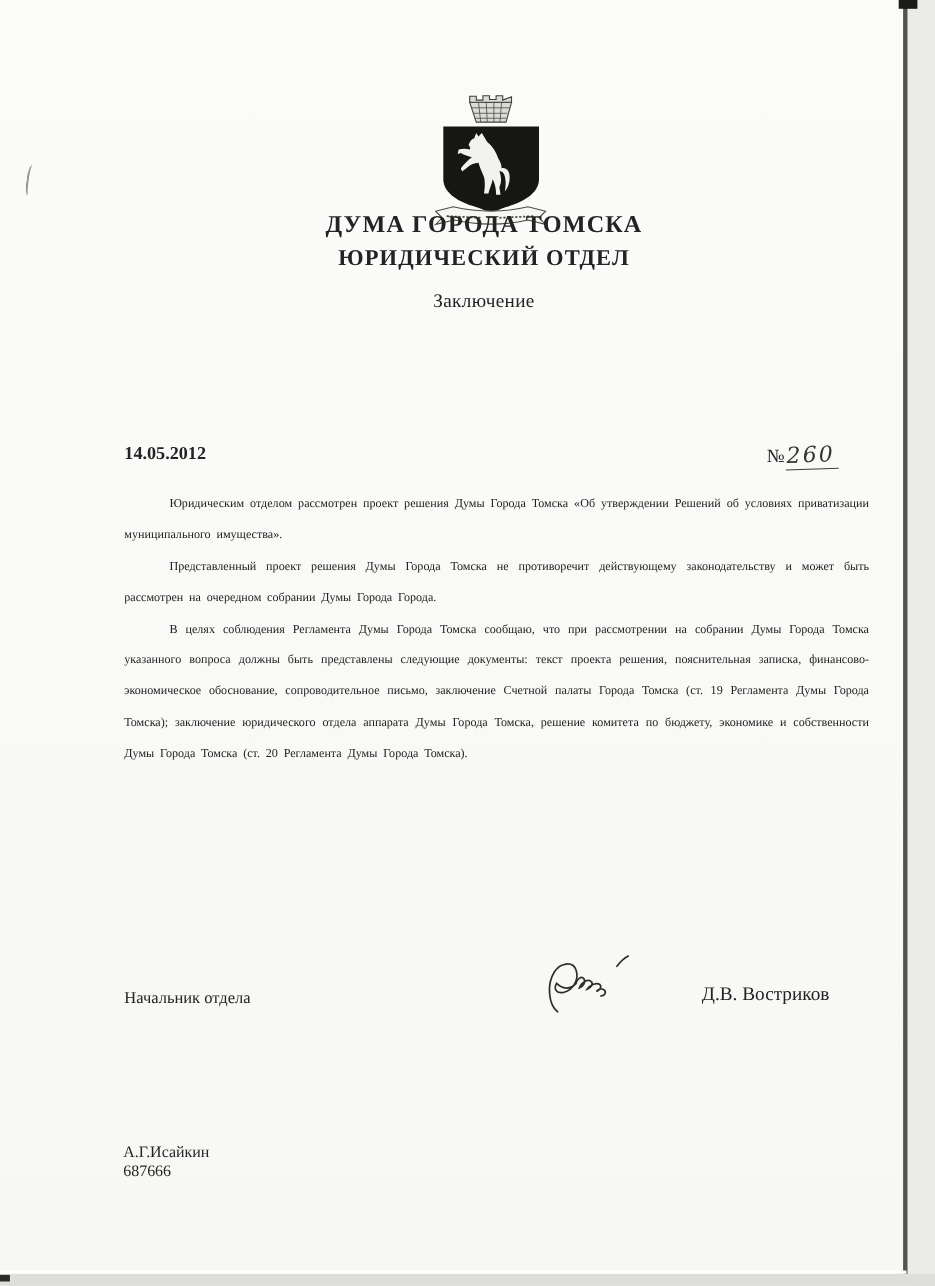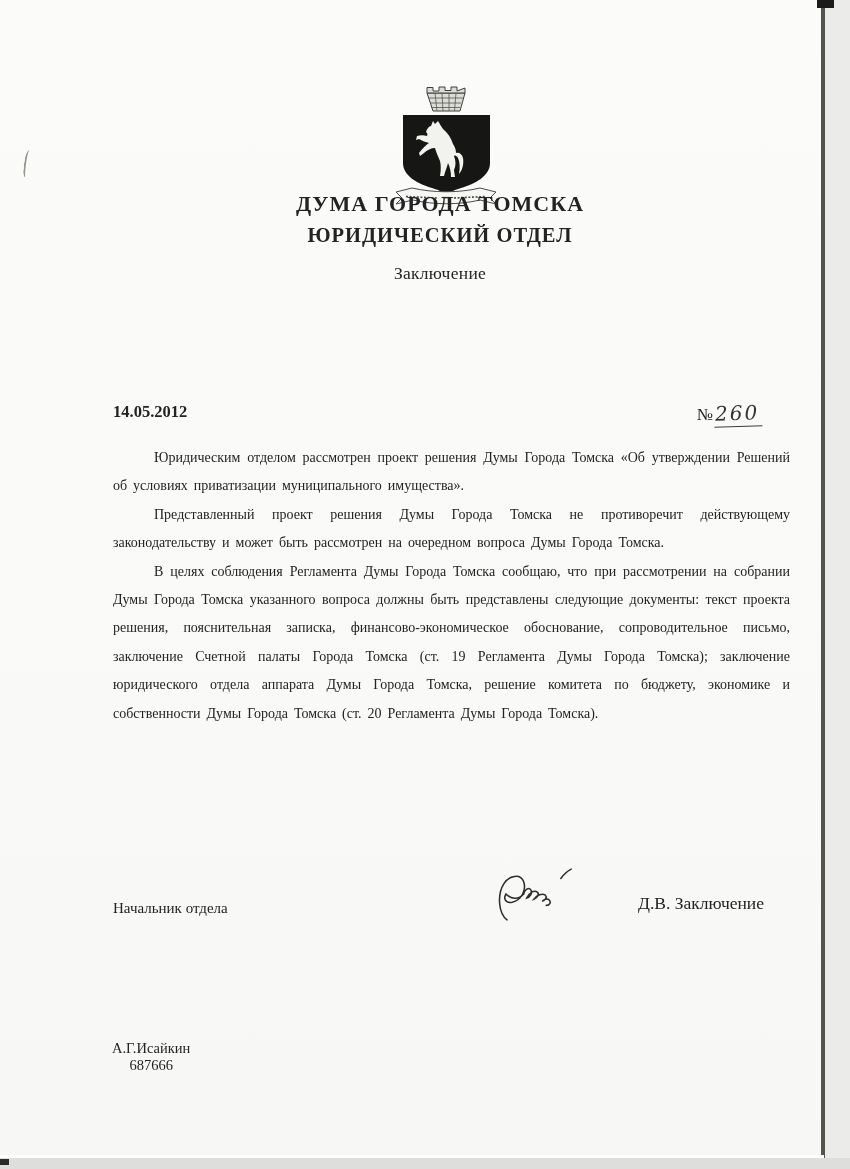--- a/index.html
+++ b/index.html
@@ -43,30 +43,30 @@
   .number-value{
     display:inline-block;
     font-family:"DejaVu Serif","Liberation Serif",serif;
     font-style:italic;font-size:20px;letter-spacing:2px;color:#33332f;
     border-bottom:1.5px solid #3c3c38;
     transform:rotate(-2deg);padding:0 3px 1px 1px;margin-left:1px;
   }
   
   .body-text{
     position:absolute;left:113px;width:677px;top:444px;
-    font-size:14px;line-height:28.4px;text-align:justify;
+    font-size:11px;line-height:28.4px;text-align:justify;
     word-spacing:2.5px;
   }
   .body-text p{margin:0;text-indent:41px;}
   
   .sig-position{position:absolute;left:113px;top:900px;font-size:15px;}
   .sig-mark{position:absolute;left:494px;top:864px;width:84px;height:60px;}
   .sig-name{position:absolute;left:638px;top:893px;font-size:17.5px;}
   
-  .executor{position:absolute;left:112px;top:1040px;font-size:14.5px;line-height:16.5px;text-align:center;}
+  .executor{position:absolute;left:112px;top:1040px;font-size:14.5px;line-height:16.5px;}
 </style>
 </head>
 <body>
 
 <div class="paper">
 
   <div class="edge-right-strip"></div>
   <div class="edge-right-line"></div>
   <div class="edge-right-top"></div>
   <div class="edge-bottom-white"></div>
@@ -113,32 +113,32 @@
 
   <div class="headings org1" style="position:absolute;">ДУМА ГОРОДА ТОМСКА</div>
   <div class="headings org2" style="position:absolute;">ЮРИДИЧЕСКИЙ ОТДЕЛ</div>
   <div class="headings doc-title" style="position:absolute;">Заключение</div>
 
   <div class="doc-date">14.05.2012</div>
   <div class="doc-number"><span>№</span><span class="number-value">260</span></div>
 
   <div class="body-text">
     <p>Юридическим отделом рассмотрен проект решения Думы Города Томска «Об утверждении Решений об условиях приватизации муниципального имущества».</p>
-    <p>Представленный проект решения Думы Города Томска не противоречит действующему законодательству и может быть рассмотрен на очередном вопроса Думы Города Томска.</p>
+    <p>Представленный проект решения Думы Города Томска не противоречит действующему законодательству и может быть рассмотрен на очередном собрании Думы Города Города.</p>
     <p>В целях соблюдения Регламента Думы Города Томска сообщаю, что при рассмотрении на собрании Думы Города Томска указанного вопроса должны быть представлены следующие документы: текст проекта решения, пояснительная записка, финансово-экономическое обоснование, сопроводительное письмо, заключение Счетной палаты Города Томска (ст. 19 Регламента Думы Города Томска); заключение юридического отдела аппарата Думы Города Томска, решение комитета по бюджету, экономике и собственности Думы Города Томска (ст. 20 Регламента Думы Города Томска).</p>
   </div>
 
   <div class="sig-position">Начальник отдела</div>
   <svg class="sig-mark" viewBox="0 0 80 58">
     <g fill="none" stroke="#2e2e2c" stroke-width="1.5" stroke-linecap="round">
       <path d="M12,54 C4,48 2,30 9,19 C14,11 25,9 28,17 C31,25 26,35 17,37 C11,38 8,34 11,29 C16,34 23,35 28,29"></path>
       <path d="M28,29 C29,25 33,22 35,25 C37,28 34,32 31,33 C33,28 38,25 41,27 C44,29 41,33 38,34 C41,30 46,28 49,30 C51,32 49,35 46,36 C48,34 51,33 53,35 C55,37 53,40 50,40"></path>
       <path d="M64,14 C67,10 70,7 74,5"></path>
     </g>
   </svg>
-  <div class="sig-name">Д.В. Заключение</div>
+  <div class="sig-name">Д.В. Востриков</div>
 
   <div class="executor">
     <div>А.Г.Исайкин</div>
     <div>687666</div>
   </div>
 
 </div>
 
 </body></html>

